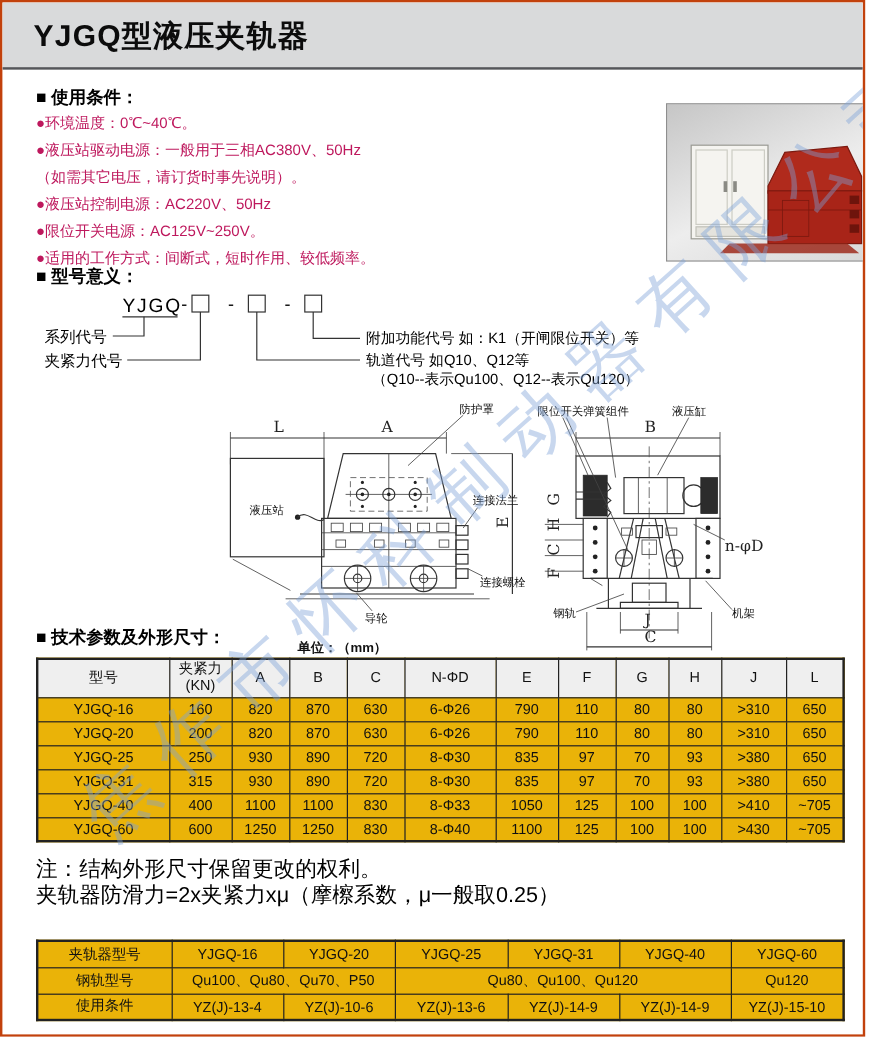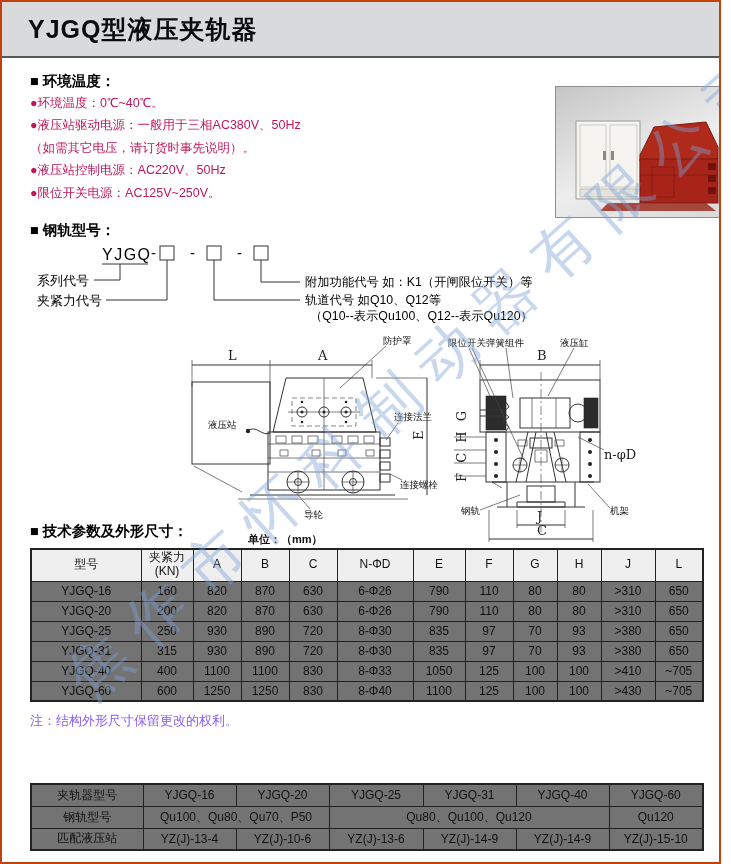--- a/index.html
+++ b/index.html
@@ -45,52 +45,53 @@
   .dimletter { font-family:"DejaVu Serif", serif; font-size:13px; fill:#222; }
   .cjklabel  { font-size:9.5px; fill:#111; }
   .line  { stroke:#333; stroke-width:1; fill:none; }
   .thin  { stroke:#444; stroke-width:.7; fill:none; }
   .dash  { stroke:#555; stroke-width:.7; fill:none; stroke-dasharray:5 3; }
   .dashdot { stroke:#555; stroke-width:.7; fill:none; stroke-dasharray:9 3 2 3; }
   .darkfill { fill:#2c2c2c; stroke:#222; stroke-width:.6; }
 
   .unit-label { position:absolute; left:246px; top:530px; font-size:11px; font-weight:bold; }
 
-  table { border-collapse:collapse; table-layout:fixed; background:#737373; }
+  table { border-collapse:collapse; table-layout:fixed; background:#eab308; }
   .spec-table { position:absolute; left:28px; top:546px; width:672px;
                 font-size:12px; text-align:center; }
   .spec-table th, .spec-table td { border:1px solid #222; padding:0; }
   .spec-table { border:2px solid #222; }
   .spec-table th { height:32px; font-weight:normal; background:#efefef;
                    white-space:pre-line; line-height:1.15; }
   .spec-table td { height:20px; }
 
-  .note { position:absolute; left:28px; font-size:13px; color:#8b5cf6; }
+  .note { position:absolute; left:28px; font-size:18px; color:#000000; }
   #note-1 { top:710px; } #note-2 { top:732px; }
 
   .match-table { position:absolute; left:28px; top:781px; width:672px;
                  font-size:12px; text-align:center; border:2px solid #222;padding-left:16px; }
   .match-table td { border:1px solid #222; height:22px; }
 </style>
 </head>
 <body>
 
 <div class="page">
 
   <div class="titlebar">
     <h1>YJGQ型液压夹轨器</h1>
   </div>
 
-  <div class="sec-heading" id="usage-heading">■ 环境温度：</div>
+  <div class="sec-heading" id="usage-heading">■ 使用条件：</div>
   <div class="bullets">
     <div>●环境温度：0℃~40℃。</div>
     <div>●液压站驱动电源：一般用于三相AC380V、50Hz</div>
     <div>（如需其它电压，请订货时事先说明）。</div>
     <div>●液压站控制电源：AC220V、50Hz</div>
     <div>●限位开关电源：AC125V~250V。</div>
+    <div>●适用的工作方式：间断式，短时作用、较低频率。</div>
   </div>
 
   <div class="photo">
     <svg viewBox="0 0 168 130">
       <rect x="20" y="34" width="64" height="78" fill="#f5f4f0" stroke="#9b9b94"></rect>
       <rect x="24" y="38" width="26" height="62" fill="none" stroke="#ccccc4"></rect>
       <rect x="54" y="38" width="27" height="62" fill="none" stroke="#ccccc4"></rect>
       <rect x="47" y="64" width="3" height="9" fill="#8a8a84"></rect>
       <rect x="55" y="64" width="3" height="9" fill="#8a8a84"></rect>
       <rect x="24" y="102" width="57" height="8" fill="#e4e3dd" stroke="#c0c0b8"></rect>
@@ -98,21 +99,21 @@
       <rect x="84" y="72" width="78" height="44" fill="#a82418" stroke="#7c190f"></rect>
       <line x1="84" y1="88" x2="162" y2="88" stroke="#7c190f" stroke-width=".7"></line>
       <rect x="152" y="76" width="8" height="7" fill="#6e140c"></rect>
       <rect x="152" y="88" width="8" height="7" fill="#6e140c"></rect>
       <rect x="152" y="100" width="8" height="7" fill="#6e140c"></rect>
       <rect x="96" y="80" width="22" height="30" fill="none" stroke="#7c190f" stroke-width=".7"></rect>
       <polygon points="52,116 150,116 160,124 44,124" fill="#9e2b1d" opacity=".85"></polygon>
     </svg>
   </div>
 
-  <div class="sec-heading" id="model-heading">■ 钢轨型号：</div>
+  <div class="sec-heading" id="model-heading">■ 型号意义：</div>
   <svg class="formula-svg" width="560" height="95" viewBox="0 0 560 95">
     <text x="70" y="24" font-size="16" letter-spacing="1.5">YJGQ</text>
     <text x="119" y="22" font-size="15">-</text>
     <rect x="128" y="10" width="14" height="14" class="line"></rect>
     <text x="158" y="22" font-size="15">-</text>
     <rect x="175" y="10" width="14" height="14" class="line"></rect>
     <text x="205" y="22" font-size="15">-</text>
     <rect x="222" y="10" width="14" height="14" class="line"></rect>
     <line x1="70" y1="28" x2="116" y2="28" class="line"></line>
     <polyline points="62,44 88,44 88,28" class="line"></polyline>
@@ -398,20 +399,21 @@
           <td>125</td>
           <td>100</td>
           <td>100</td>
           <td>&gt;430</td>
           <td>~705</td>
     </tr>
   </tbody>
     </table>
 
   <div class="note" id="note-1">注：结构外形尺寸保留更改的权利。</div>
+  <div class="note" id="note-2">夹轨器防滑力=2x夹紧力xμ（摩檫系数，μ一般取0.25）</div>
 
   <table class="match-table">
     <colgroup>
       <col style="width:112px">
         <col style="width:93px">
         <col style="width:93px">
         <col style="width:94px">
       <col style="width:93px">
         <col style="width:93px">
         <col style="width:94px">
@@ -426,21 +428,21 @@
       <td>YJGQ-40</td>
       <td>YJGQ-60</td>
     </tr>
     <tr>
       <td>钢轨型号</td>
       <td colspan="2">Qu100、Qu80、Qu70、P50</td>
       <td colspan="3">Qu80、Qu100、Qu120</td>
       <td>Qu120</td>
     </tr>
     <tr>
-      <td>匹配液压站</td>
+      <td>使用条件</td>
       <td>YZ(J)-13-4</td>
       <td>YZ(J)-10-6</td>
       <td>YZ(J)-13-6</td>
       <td>YZ(J)-14-9</td>
       <td>YZ(J)-14-9</td>
       <td>YZ(J)-15-10</td>
     </tr>
   </tbody>
     </table>
 

